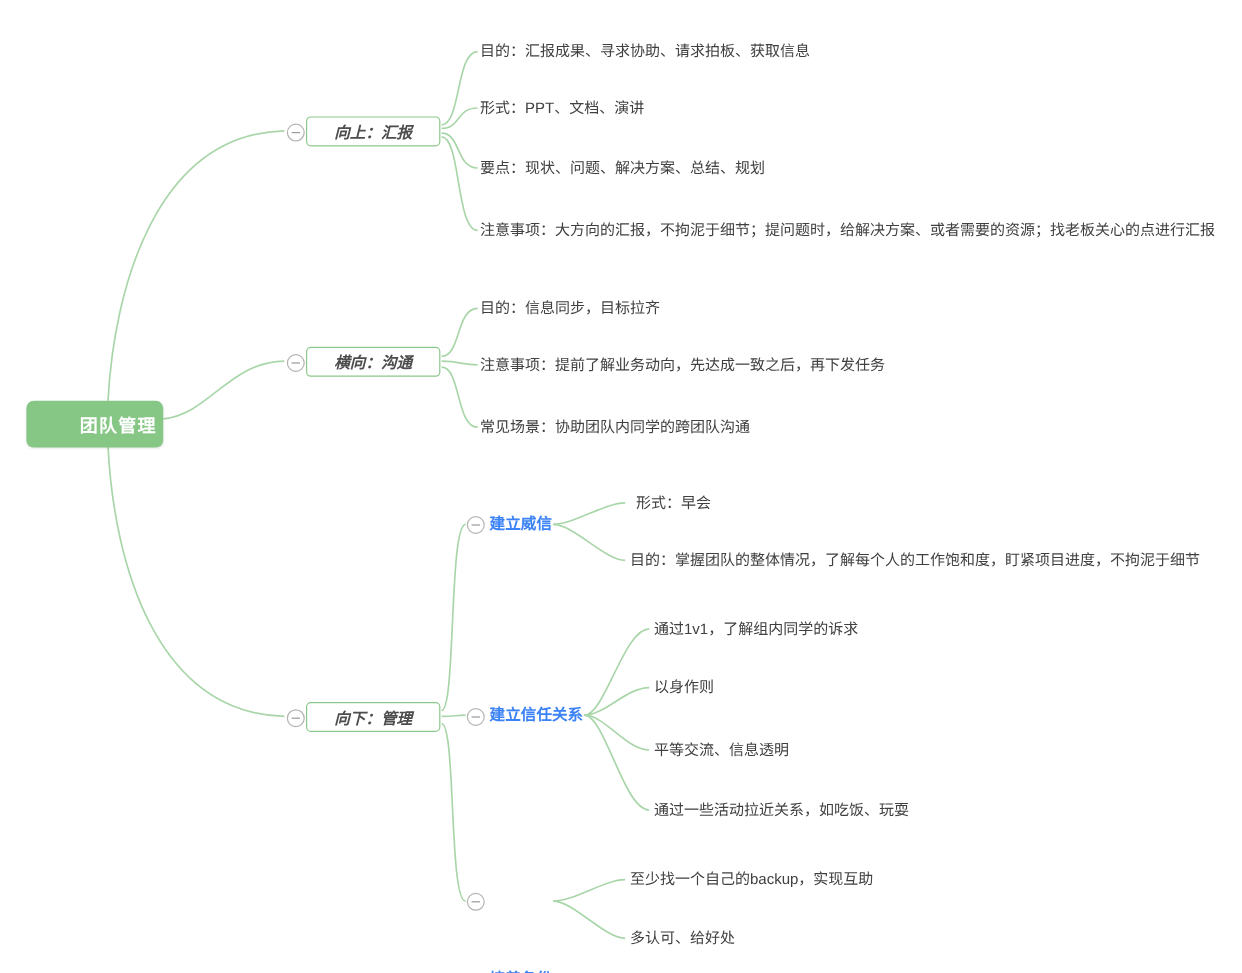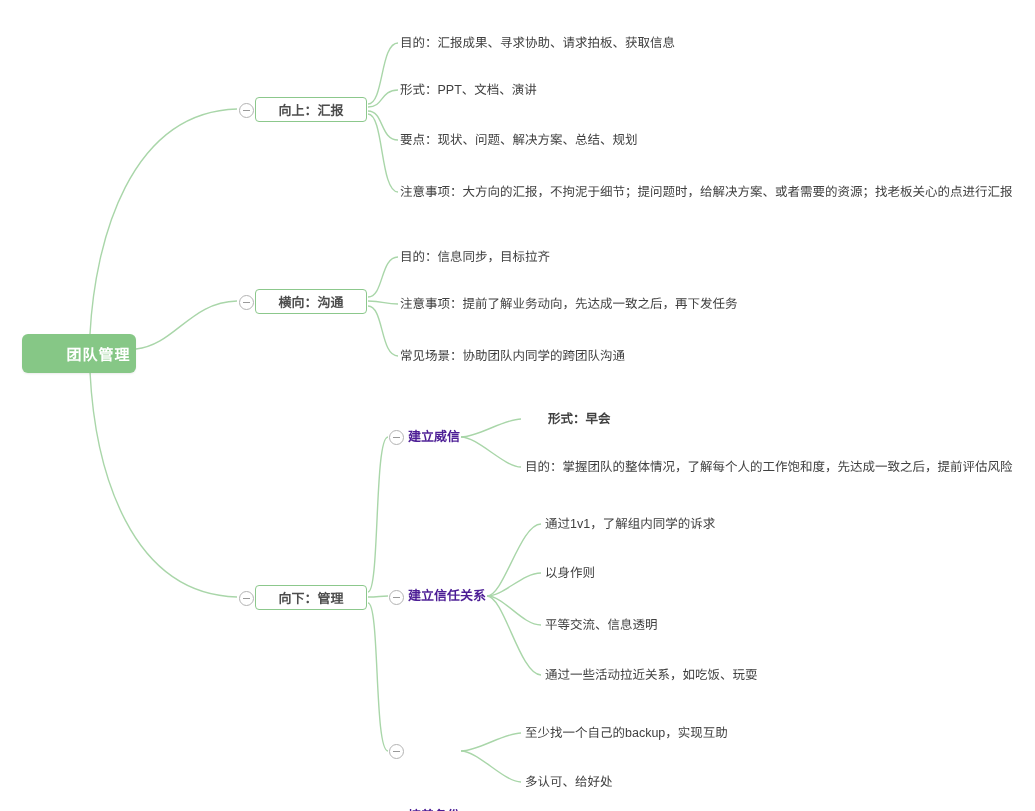--- a/index.html
+++ b/index.html
@@ -26,36 +26,36 @@
     box-shadow:0 1px 2px rgba(0,0,0,.08);
     padding-left:39px;
   }
 
   .branch-box{
     width:112px;height:25px;left:255px;
     background:#ffffff;
     border:1px solid var(--branch-border,#8cc88c);
     border-radius:4px;
     font-size:13px;font-weight:600;color:#4d4d4d;
-    display:flex;align-items:center;justify-content:center;
+    display:flex;align-items:center;justify-content:center;font-style:italic;
   }
   .b1{top:97px;} .b2{top:289px;} .b3{top:585px;text-align:right;}
 
   .collapse{
     position:absolute;width:13px;height:13px;
     border:1px solid #b3b3b3;border-radius:50%;
     background:#fff;
     display:flex;align-items:center;justify-content:center;
     cursor:pointer;
   }
   .collapse::after{content:"";width:7px;height:1.5px;background:var(--collapse-icon,#9a9a9a);}
 
   .subnode{
     left:408px;height:18px;line-height:18px;
-    font-size:13px;font-weight:600;color:#4c1d95;
+    font-size:13px;font-weight:600;color:#3b82f6;
   }
   .leaf{
     height:18px;line-height:18px;
     font-size:12.5px;color:#404040;
   }
 </style>
 </head>
 <body>
 
 <div class="canvas">
@@ -113,22 +113,22 @@
 
   <div class="collapse" style="left:389px;top:430px;"></div>
   <div class="node subnode" style="top:428px;">建立威信</div>
 
   <div class="collapse" style="left:389px;top:590px;"></div>
   <div class="node subnode" style="top:587px;">建立信任关系</div>
 
   <div class="collapse" style="left:389px;top:744px;"></div>
   <div class="node subnode" style="top:785px;margin-top:22px;">培养备份</div>
 
-  <div class="node leaf" style="left:548px;top:410px;font-weight:bold;">形式：早会</div>
-  <div class="node leaf" style="left:525px;top:458px;">目的：掌握团队的整体情况，了解每个人的工作饱和度，先达成一致之后，提前评估风险</div>
+  <div class="node leaf" style="left:530px;top:410px;">形式：早会</div>
+  <div class="node leaf" style="left:525px;top:458px;">目的：掌握团队的整体情况，了解每个人的工作饱和度，盯紧项目进度，不拘泥于细节</div>
 
   <div class="node leaf" style="left:545px;top:515px;text-align:right;">通过1v1，了解组内同学的诉求</div>
   <div class="node leaf" style="left:545px;top:564px;">以身作则</div>
   <div class="node leaf" style="left:545px;top:616px;">平等交流、信息透明</div>
   <div class="node leaf" style="left:525px;top:724px;">至少找一个自己的backup，实现互助</div>
 
   <div class="node leaf" style="left:545px;top:666px;">通过一些活动拉近关系，如吃饭、玩耍</div>
   <div class="node leaf" style="left:525px;top:773px;">多认可、给好处</div>
 
 </div>

